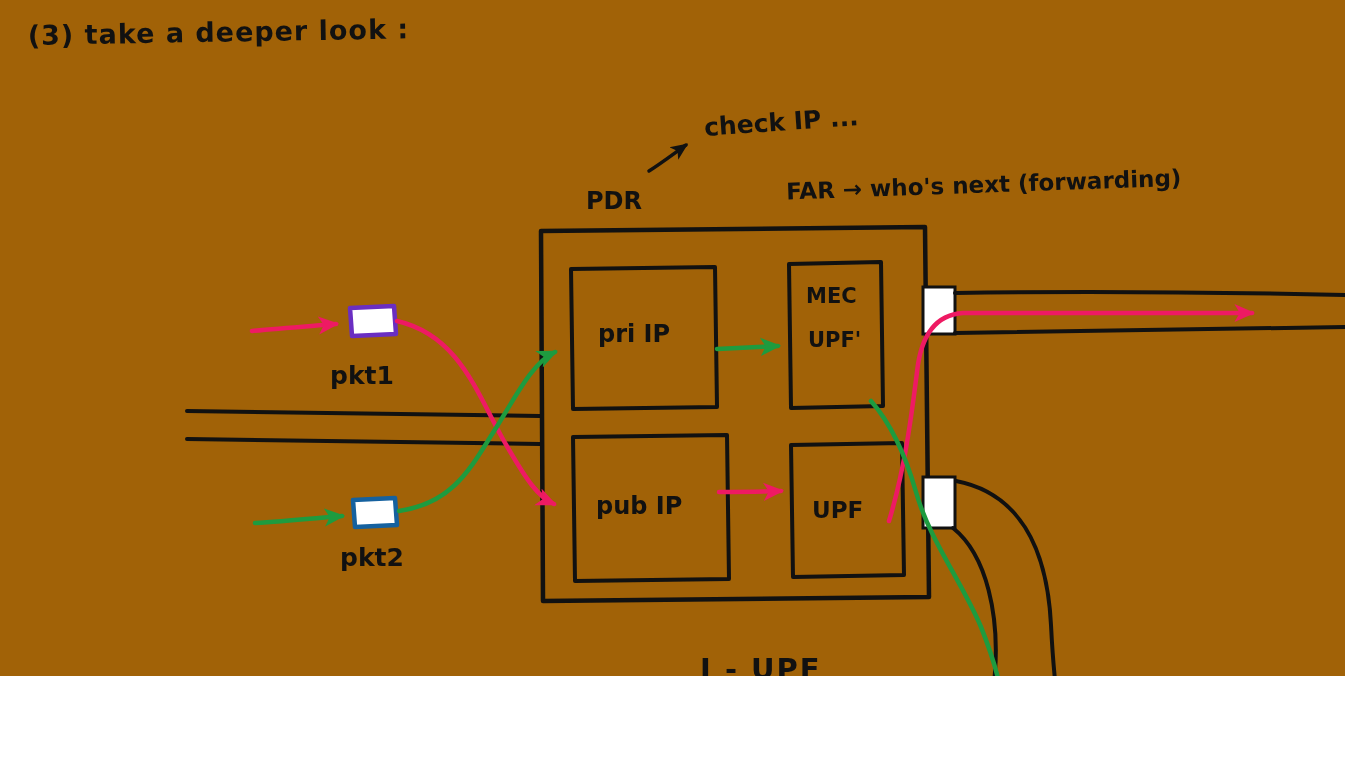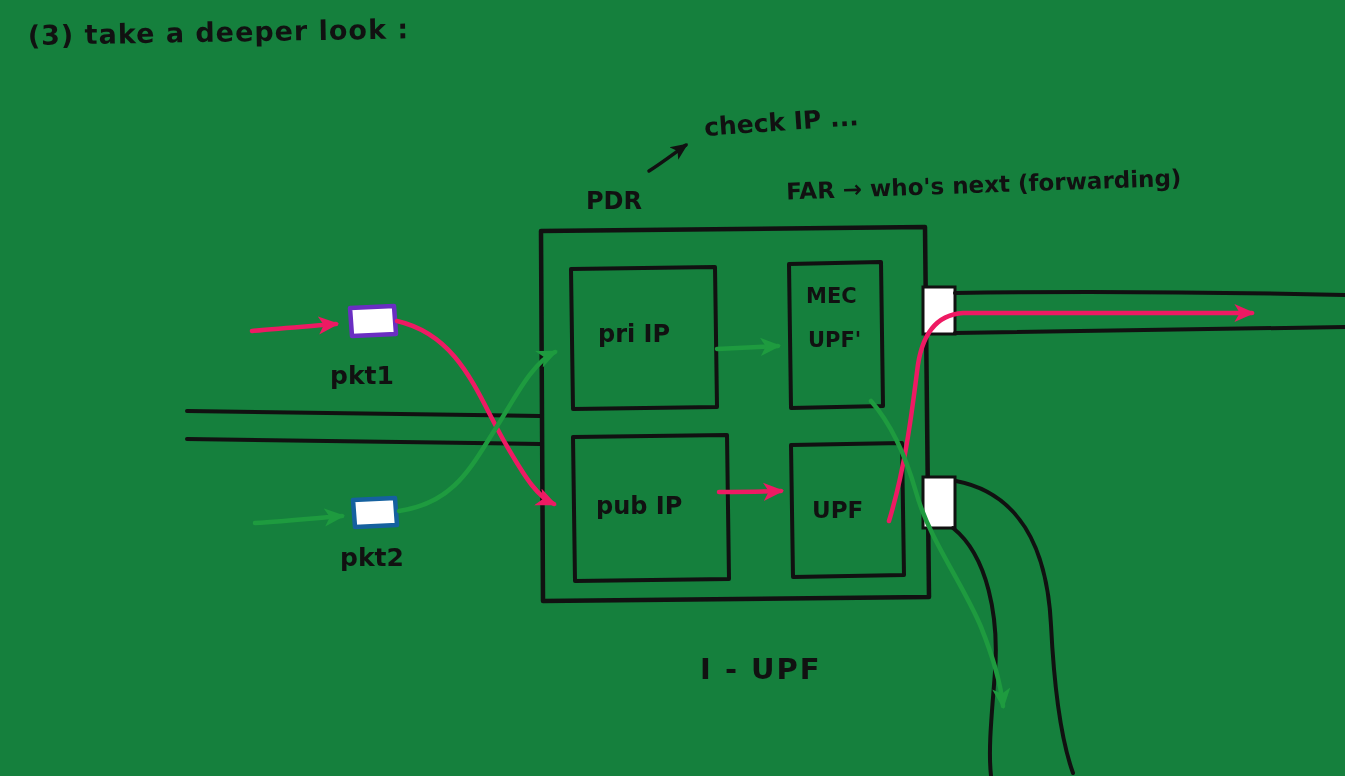--- a/index.html
+++ b/index.html
@@ -1,19 +1,19 @@
 <!DOCTYPE html>
 <html><head>
 <meta charset="utf-8">
 <style>
   html,body{margin:0;padding:0;background:#ffffff;}
   .canvas{
     position:relative;
-    width:1345px;height:776px;
-    background:#15803d;
+    width:1345px;height:676px;
+    background:#a16207;
     overflow:hidden;
     font-family:"DejaVu Sans",sans-serif;
   }
   .canvas svg{position:absolute;left:0;top:0;}
   .ink{stroke:#111111;fill:none;stroke-linecap:round;stroke-linejoin:round;}
   .flow{fill:none;stroke-linecap:round;stroke-linejoin:round;}
   text{font-family:"DejaVu Sans",sans-serif;fill:#111111;}
   .hand{font-weight:700;}
 </style>
 </head>

